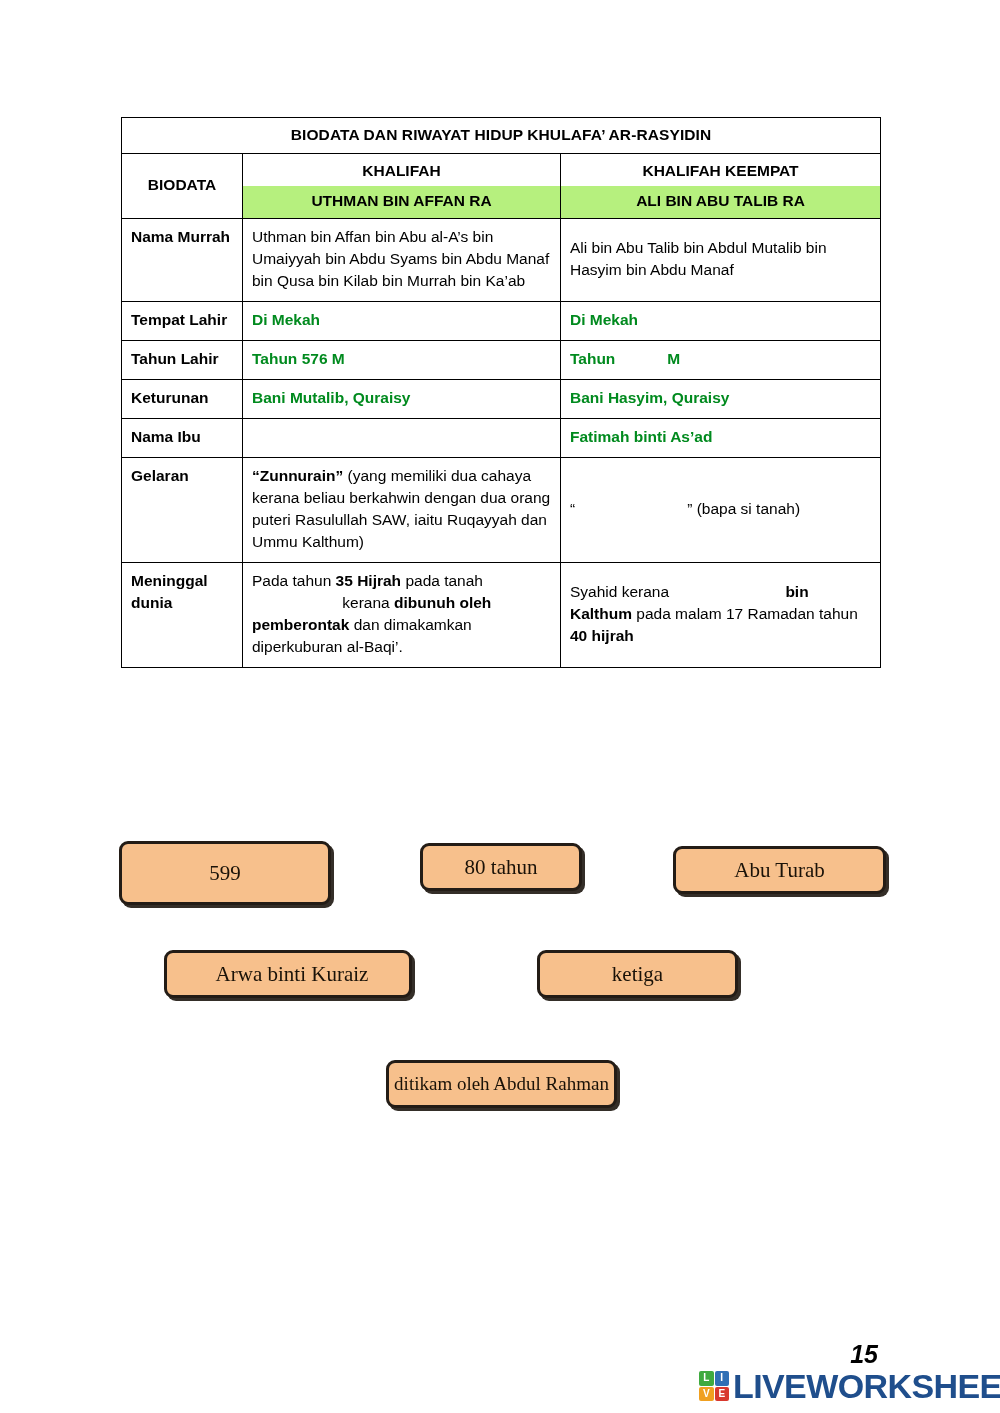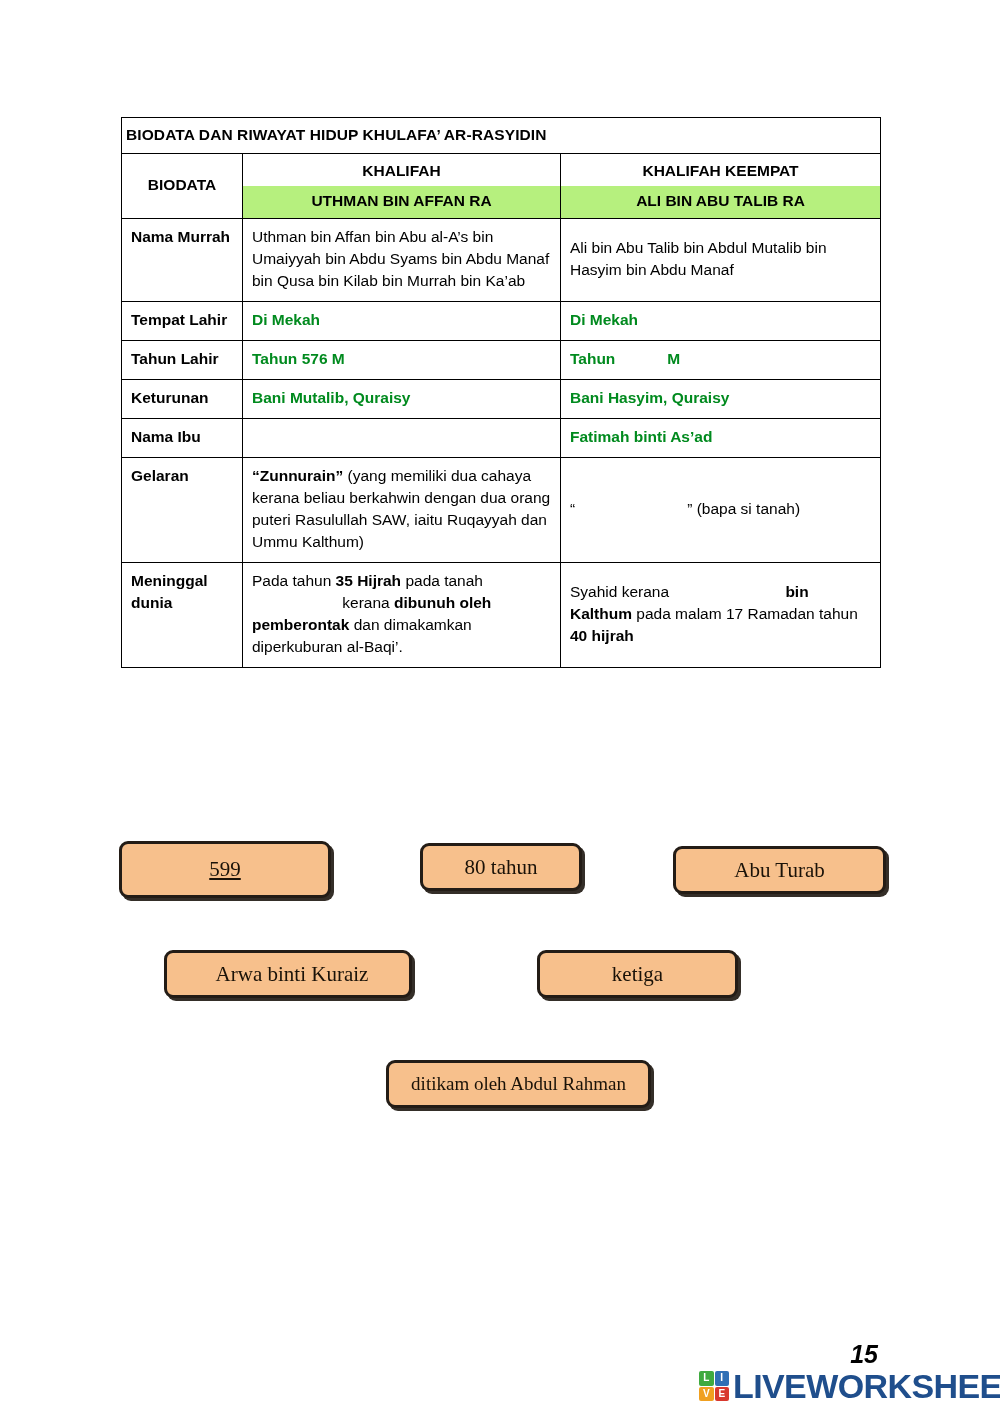--- a/index.html
+++ b/index.html
@@ -28,20 +28,21 @@
   }
   .worksheet-table td {
     border: 1px solid #000000;
     vertical-align: top;
     padding: 7px 9px 9px 9px;
     font-size: 15.5px;
     line-height: 1.42;
   }
 
   .title-cell {
+    text-align: center;
     font-weight: bold;
     font-size: 15.5px;
     padding: 6px 4px 7px 4px !important;
     letter-spacing: 0.1px;
   }
 
   .biodata-head {
     text-align: center;
     font-weight: bold;
     vertical-align: middle !important;
@@ -208,31 +209,31 @@
     </tr>
 
     <tr>
       <td class="row-label">Meninggal dunia</td>
       <td><span>Pada tahun </span><span class="bold">35 Hijrah</span><span> pada tanah </span><span class="gap-md"></span><span> kerana </span><span class="bold">dibunuh oleh pemberontak</span><span> dan dimakamkan diperkuburan al-Baqi’.</span></td>
       <td class="cell-mid"><span>Syahid kerana </span><span class="gap-lg"></span><span class="bold">bin Kalthum</span><span> pada malam 17 Ramadan tahun </span><span class="bold">40 hijrah</span></td>
     </tr>
   </tbody>
 </table>
 
-<div class="token" style="left:119px; top:841px; width:212px; height:57px;text-decoration:underline;">599</div>
+<div class="token" style="left:119px; top:841px; width:212px; height:64px;">599</div>
 
 <div class="token" style="left:420px; top:843px; width:162px; height:48px;">80 tahun</div>
 
 <div class="token" style="left:673px; top:846px; width:213px; height:48px;">Abu Turab</div>
 
 <div class="token" style="left:164px; top:950px; width:248px; height:48px;padding-left:8px;">Arwa binti Kuraiz</div>
 
 <div class="token" style="left:537px; top:950px; width:201px; height:48px;">ketiga</div>
 
-<div class="token" style="left:386px; top:1060px; width:265px; height:48px; font-size:19px;">ditikam oleh Abdul Rahman</div>
+<div class="token" style="left:386px; top:1060px; width:231px; height:48px; font-size:19px;">ditikam oleh Abdul Rahman</div>
 
 <div class="page-number">15</div>
 
 <div class="lw-footer">
   <div class="lw-logo">
     <span class="lw-l">L</span>
     <span class="lw-i">I</span>
     <span class="lw-v">V</span>
     <span class="lw-e">E</span>
   </div>

